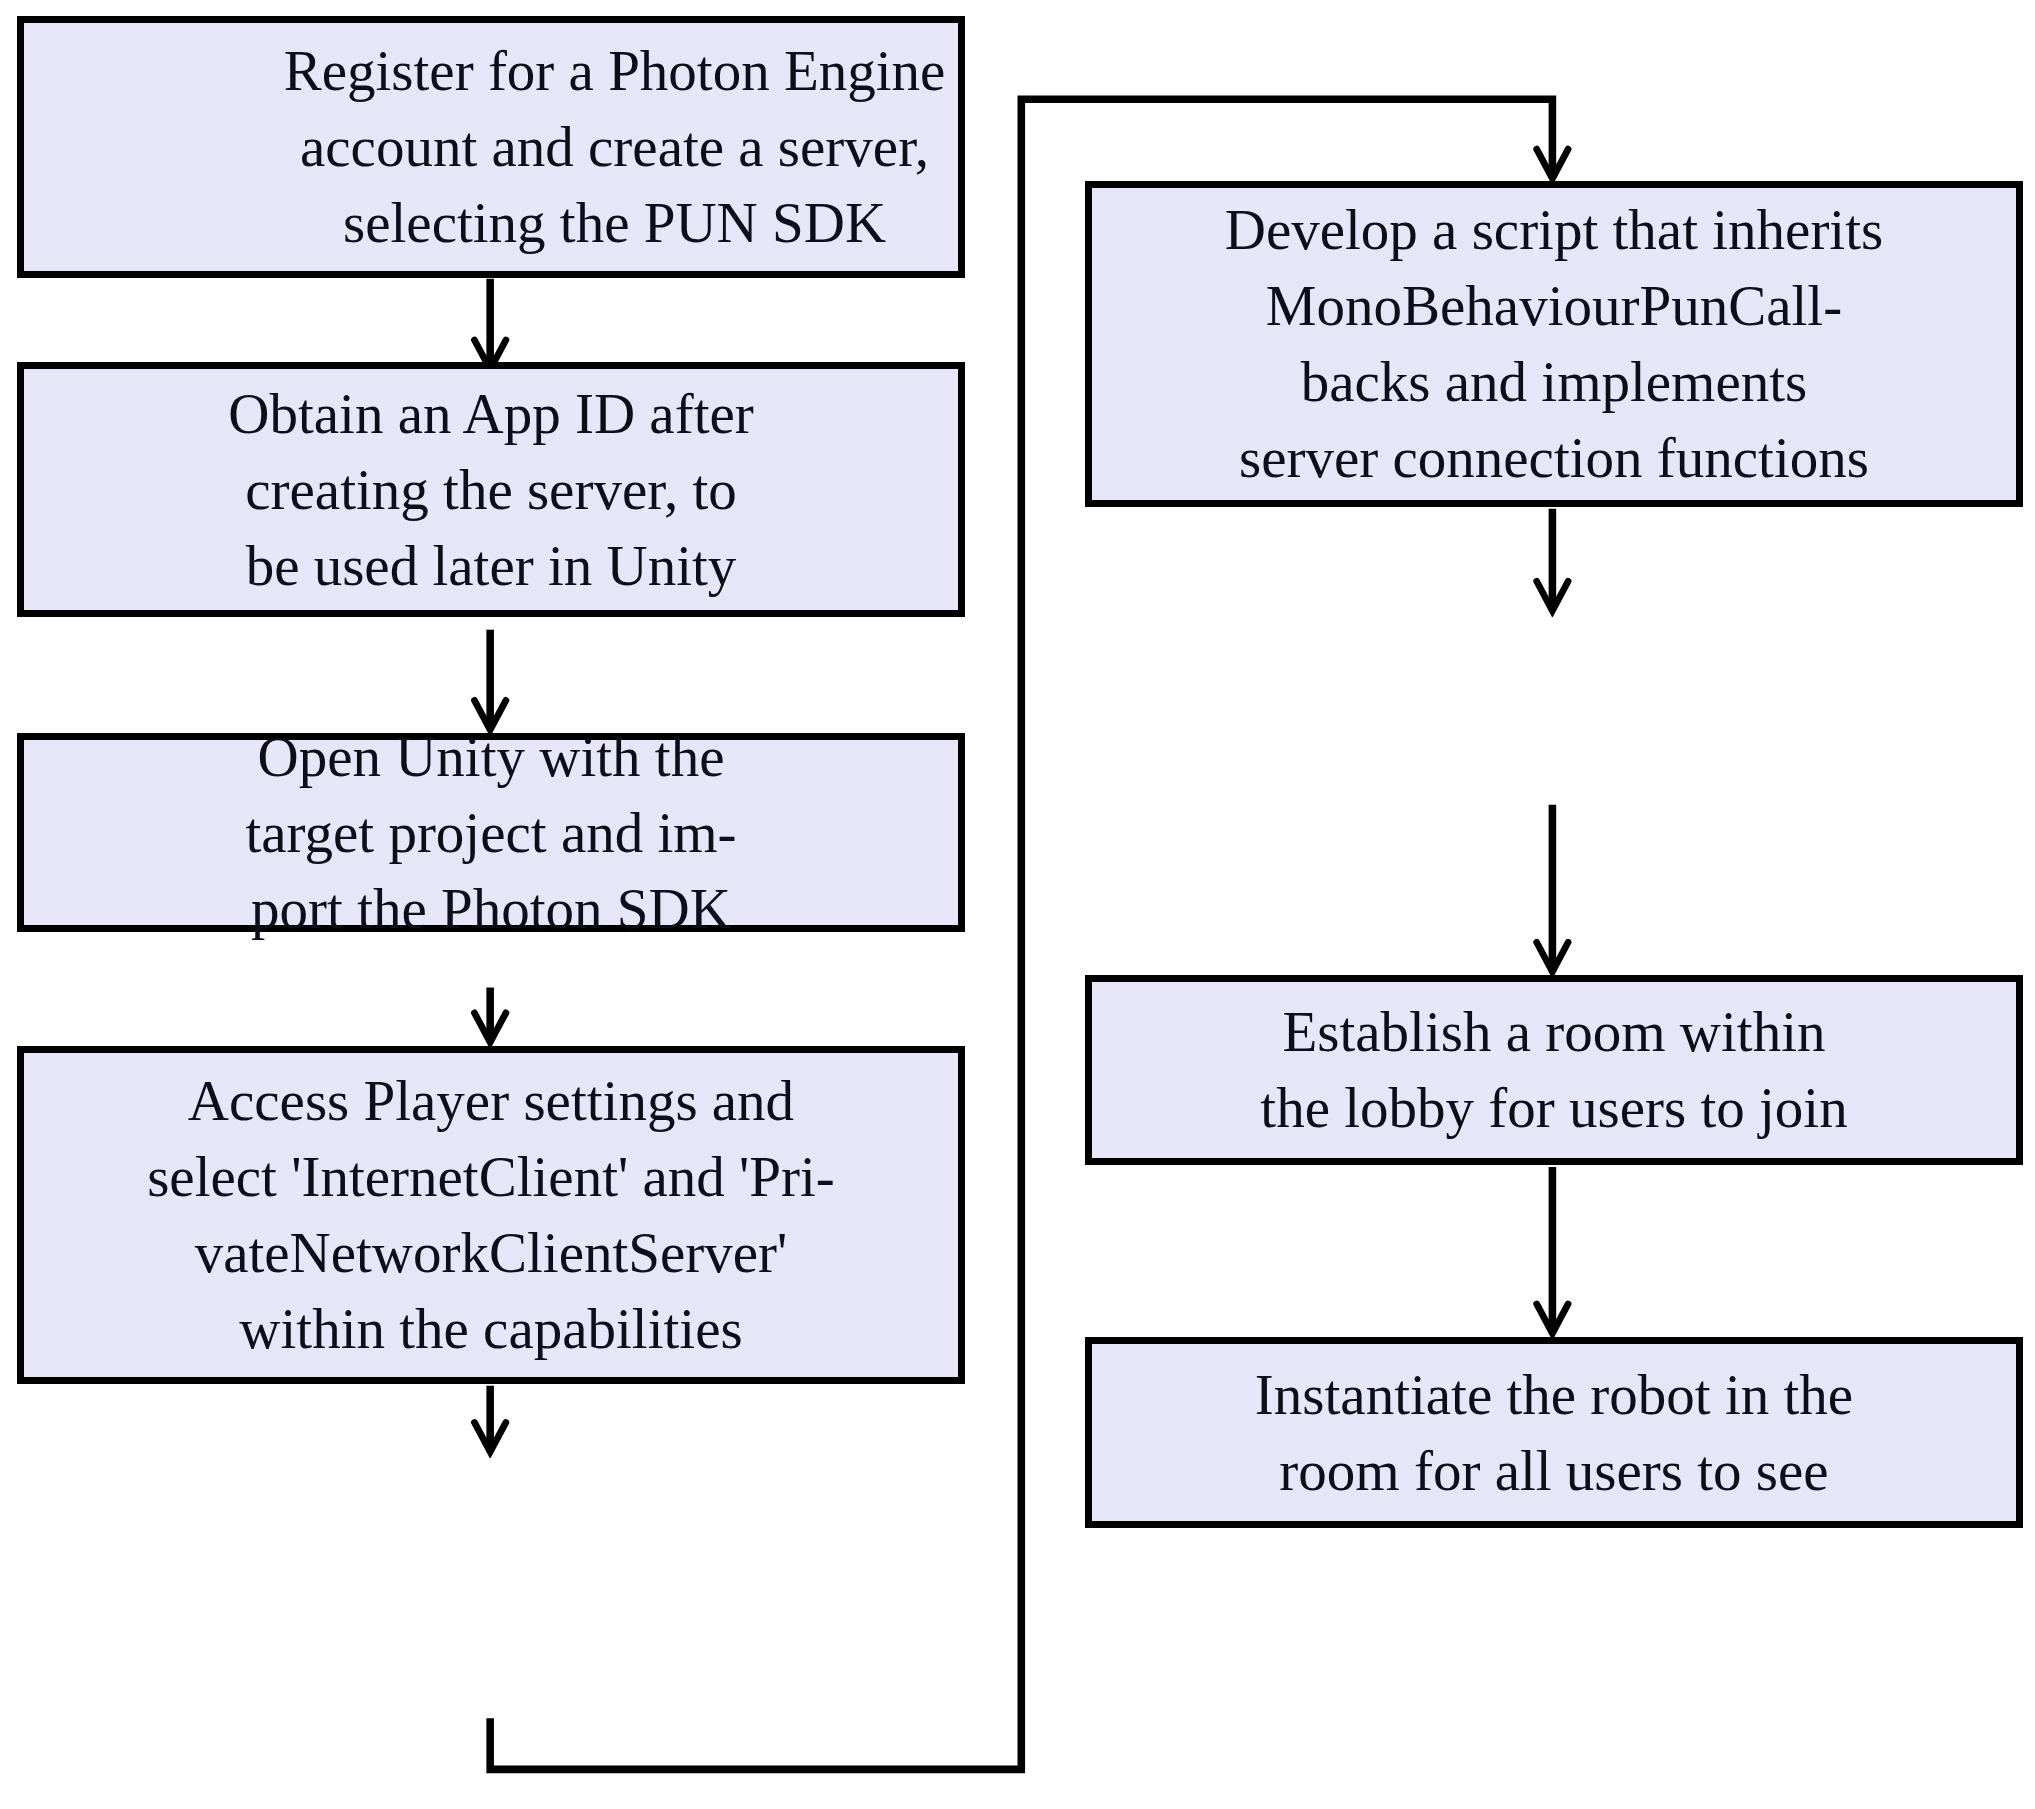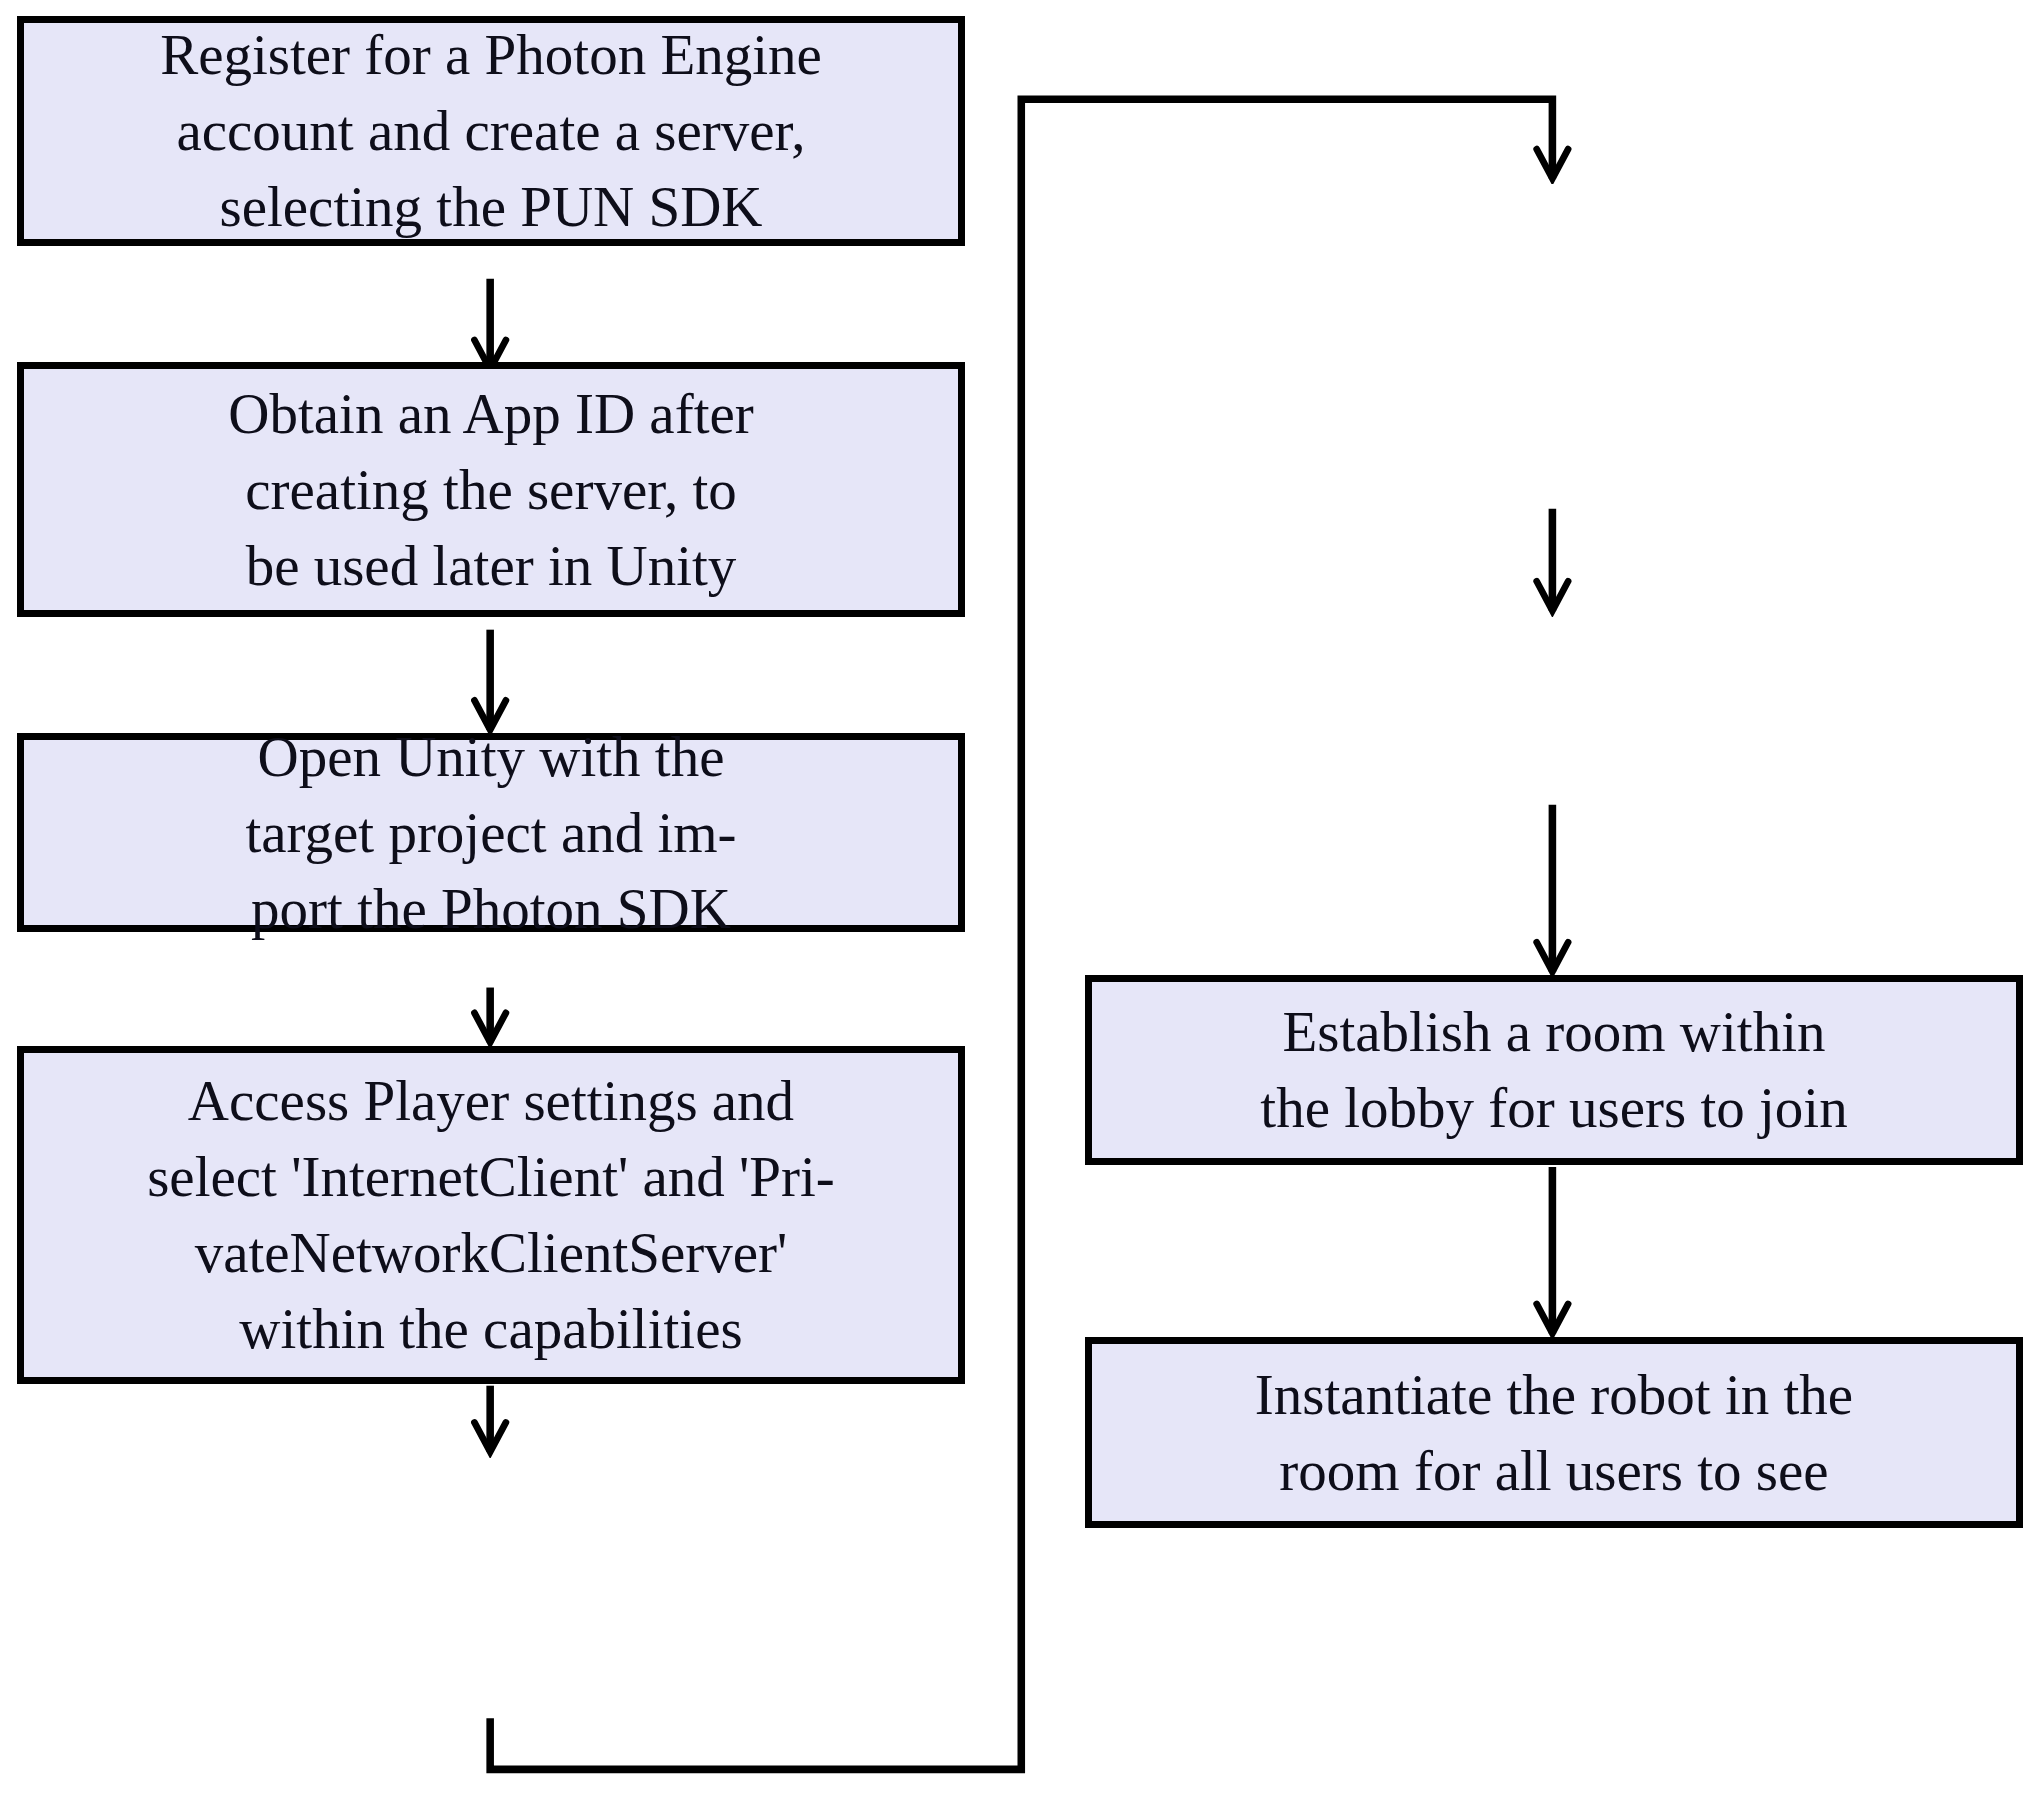--- a/index.html
+++ b/index.html
@@ -34,21 +34,21 @@
     justify-content: center;
     text-align: center;
     font-size: 57px;
     line-height: 76px;
     white-space: pre-line;
     padding: 0 12.6px;
   }
   
   .col-left  { left: 17px;   width: 948px; }
   .col-right { left: 1085px; width: 938px; }
-  .n1 { top: 15.8px;   height: 230px; }
+  .n1 { top: 15.8px;   height: 262px; justify-content: flex-end; }
   .n2 { top: 362px;  height: 255px; }
   .n3 { top: 733px; height: 199px; }
   .n4 { top: 1046px; height: 338px; }
   .n5 { top: 1456px; height: 262px; }
   .n6 { top: 181px;  height: 326px; }
   .n7 { top: 614px;  height: 189px; }
   .n8 { top: 975px; height: 190px; }
   .n9 { top: 1337px; height: 191px; }
 </style>
 </head>
@@ -92,20 +92,26 @@
   </div>
 
   <div class="flow-node col-left n4">
     <span>Access Player settings and
 select 'InternetClient' and 'Pri-
 vateNetworkClientServer'
 within the capabilities</span>
   </div>
 
 
+  <div class="flow-node col-right n6">
+    <span>Develop a script that inherits
+MonoBehaviourPunCall-
+backs and implements
+server connection functions</span>
+  </div>
 
 
   <div class="flow-node col-right n8">
     <span>Establish a room within
 the lobby for users to join</span>
   </div>
 
   <div class="flow-node col-right n9">
     <span>Instantiate the robot in the
 room for all users to see</span>

